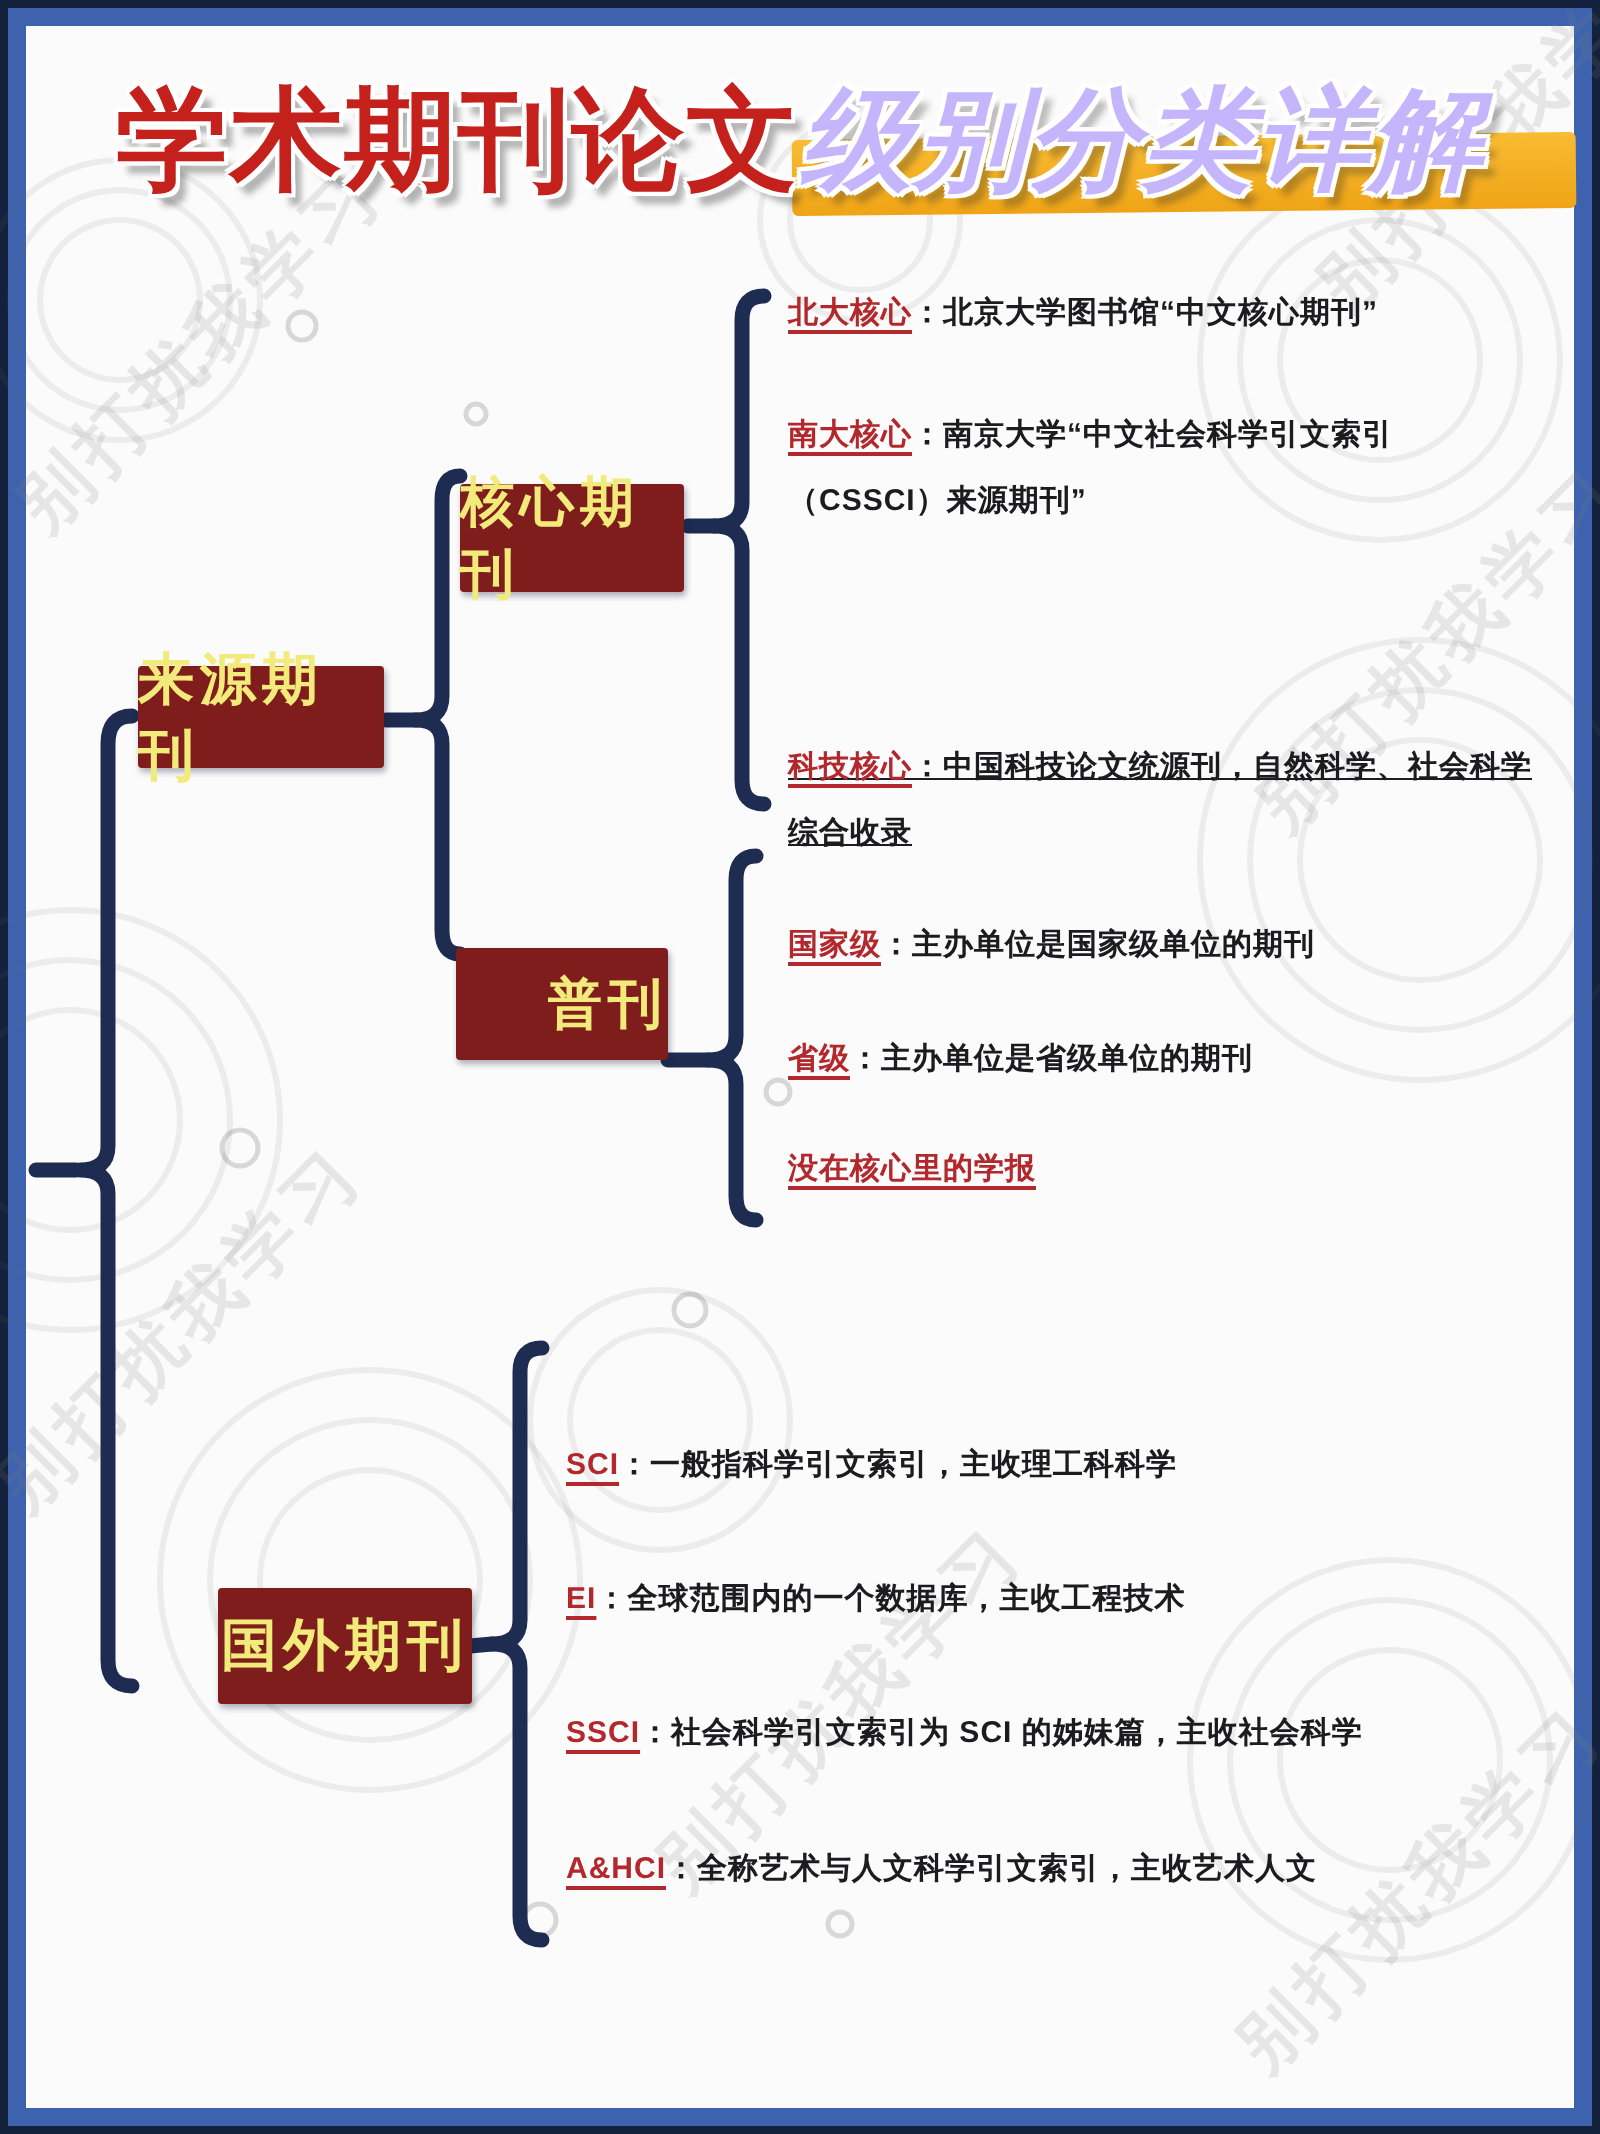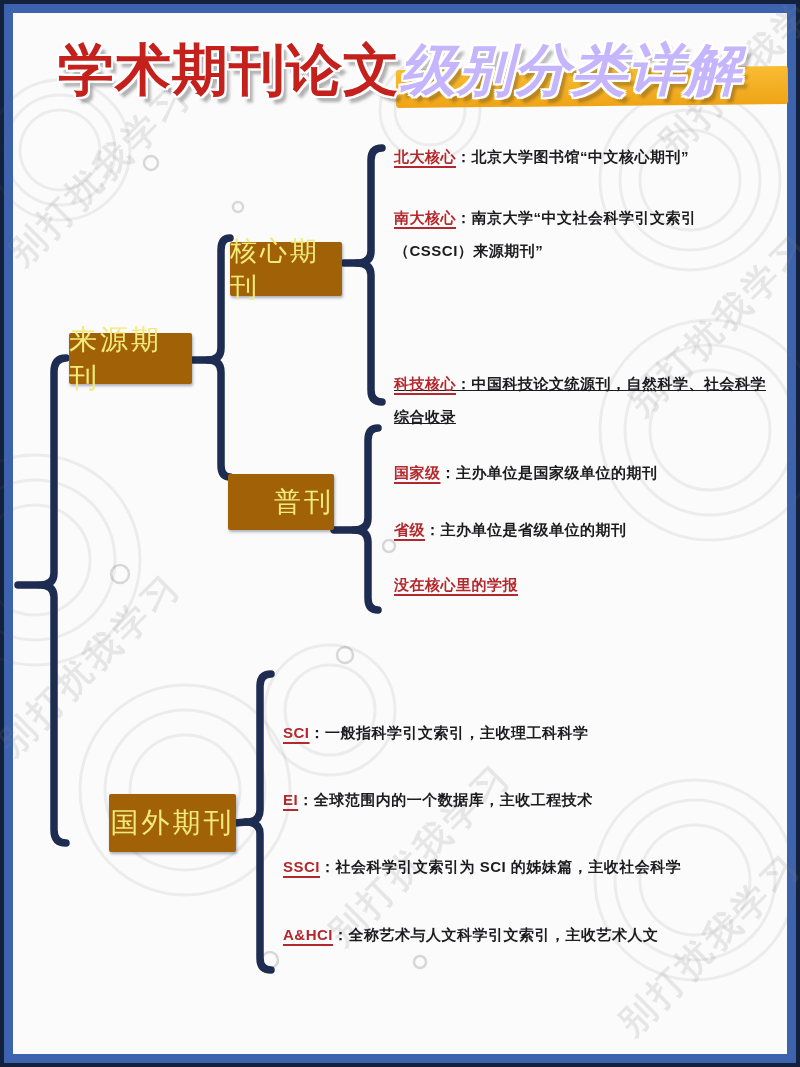--- a/index.html
+++ b/index.html
@@ -36,23 +36,23 @@
     color:#c4b5fd;
     text-shadow:-2px -2px 0 #fff,2px -2px 0 #fff,-2px 2px 0 #fff,2px 2px 0 #fff,
                 -2px 0 0 #fff,2px 0 0 #fff,0 -2px 0 #fff,0 2px 0 #fff,
                 5px 6px 3px rgba(40,40,40,0.3);
     font-style:italic;
   }
   
   .braces{position:absolute;left:0;top:0;z-index:4;}
   
   .node{
-    position:absolute;z-index:5;background:#a16207;color:#f2ea7b;
+    position:absolute;z-index:5;background:#7f1d1d;color:#f2ea7b;
     display:flex;align-items:center;justify-content:center;
-    font-weight:normal;letter-spacing:3px;border-radius:2px;
+    font-weight:bold;letter-spacing:3px;border-radius:2px;
     box-shadow:1px 2px 3px rgba(20,30,60,0.35);
   }
   
   .entry{
     position:absolute;z-index:5;font-size:15px;font-weight:bold;color:#1c1c1e;
     line-height:33px;letter-spacing:0.5px;
   }
   .entry .lbl{
     color:#b3282c;text-decoration:underline;
     text-decoration-color:#b3282c;text-decoration-thickness:2px;text-underline-offset:4px;

